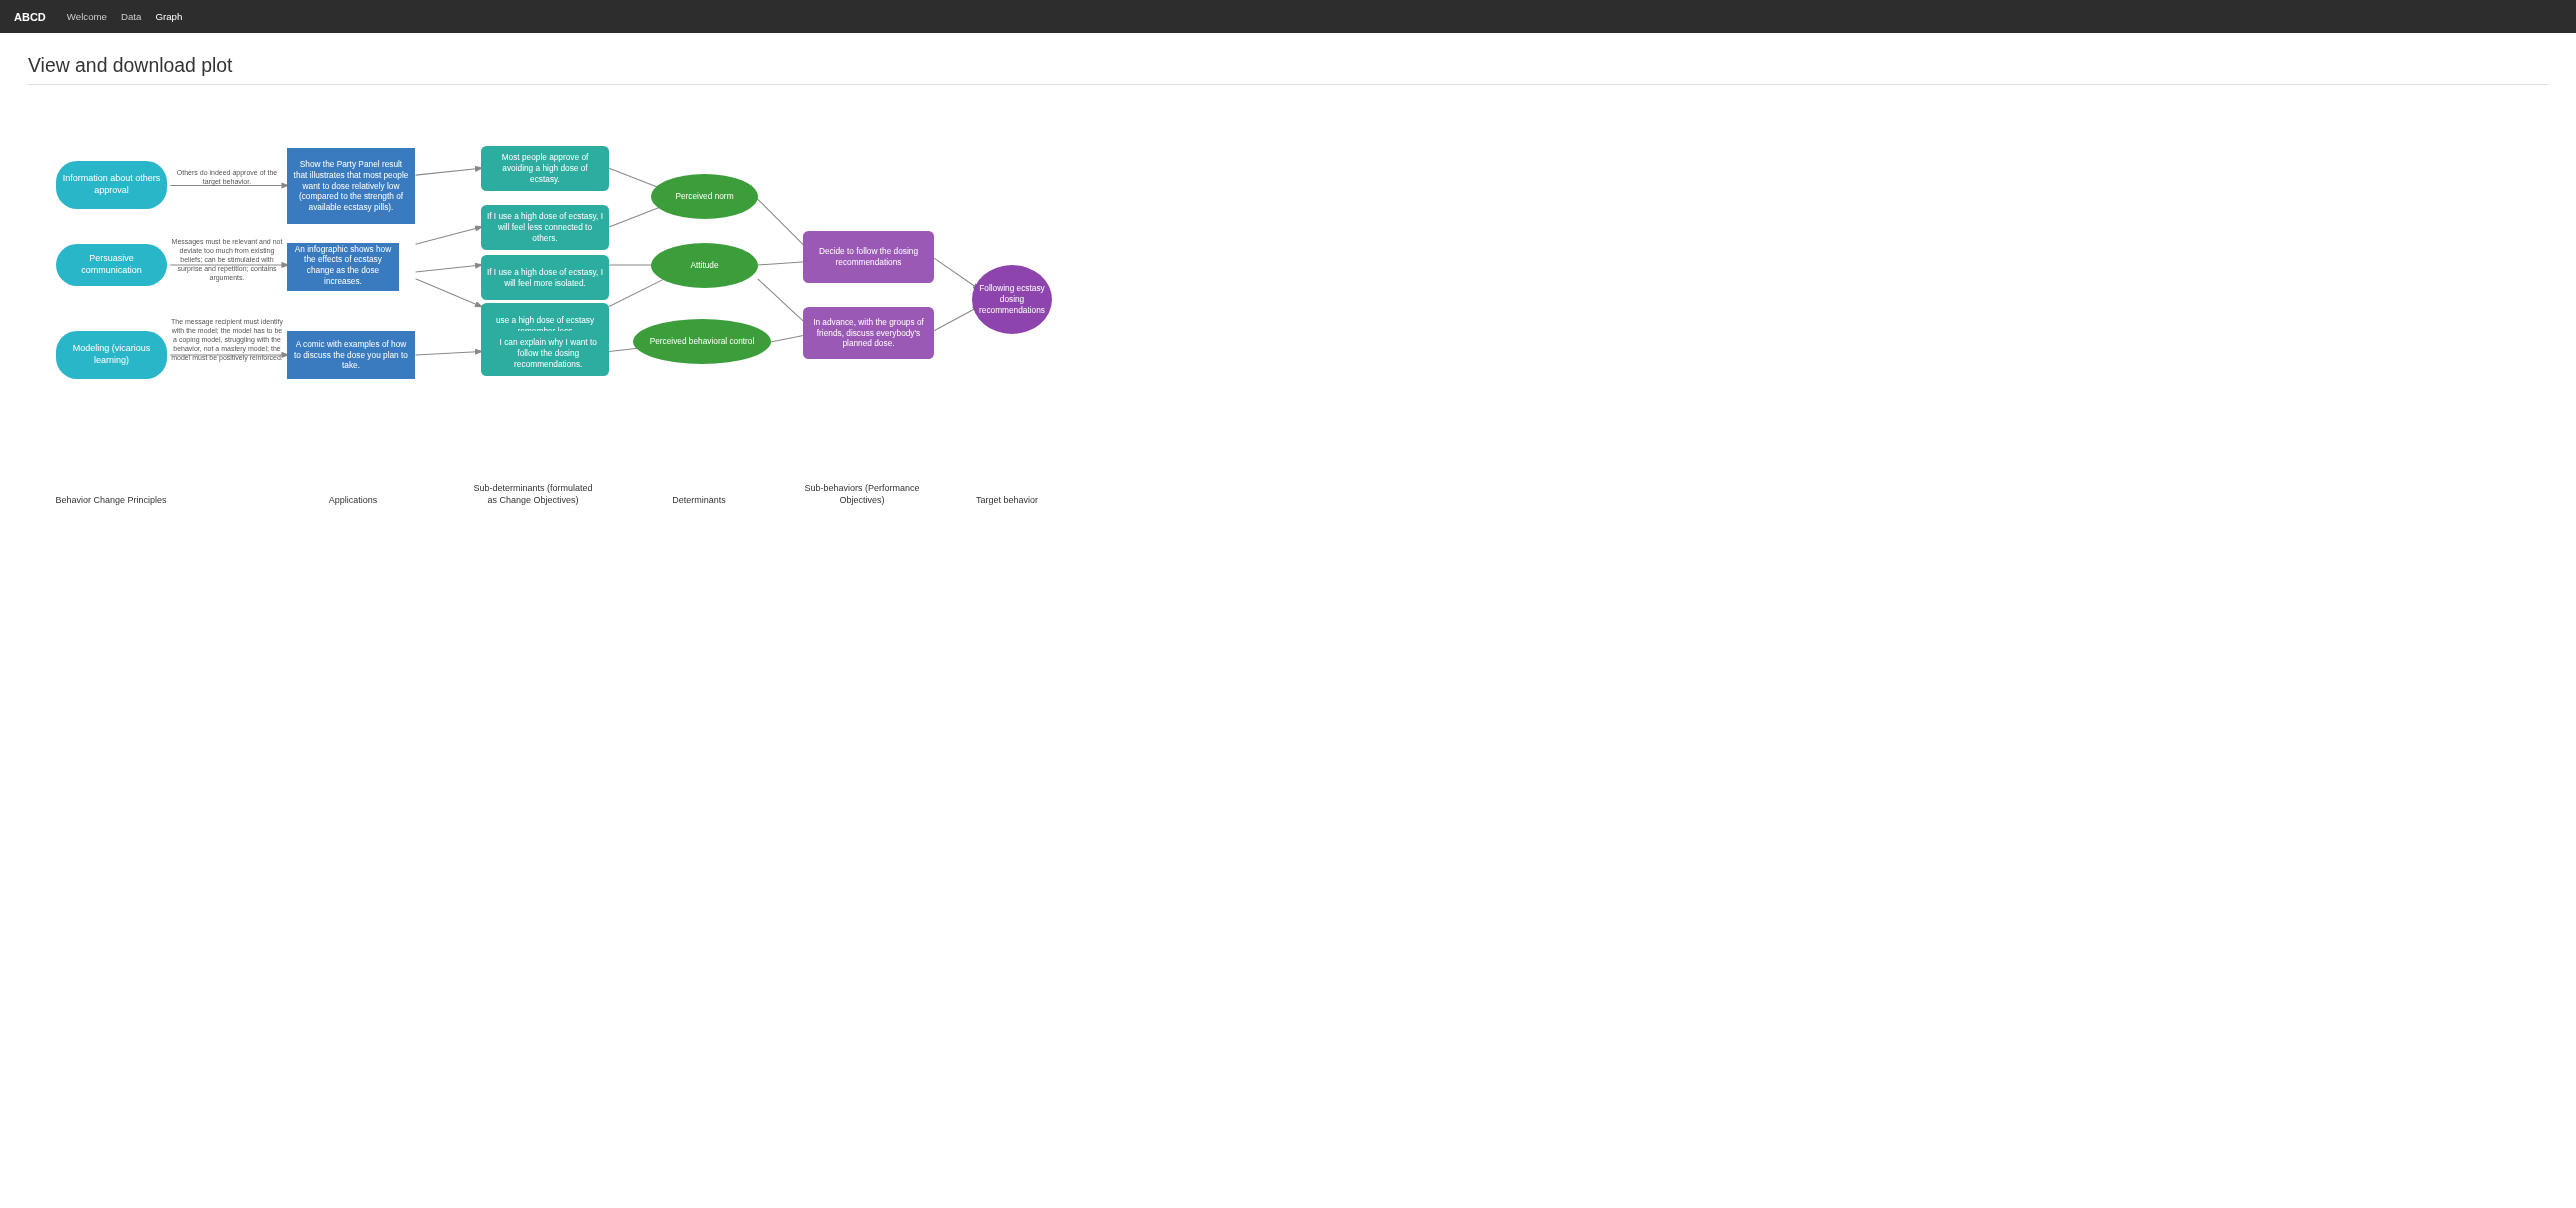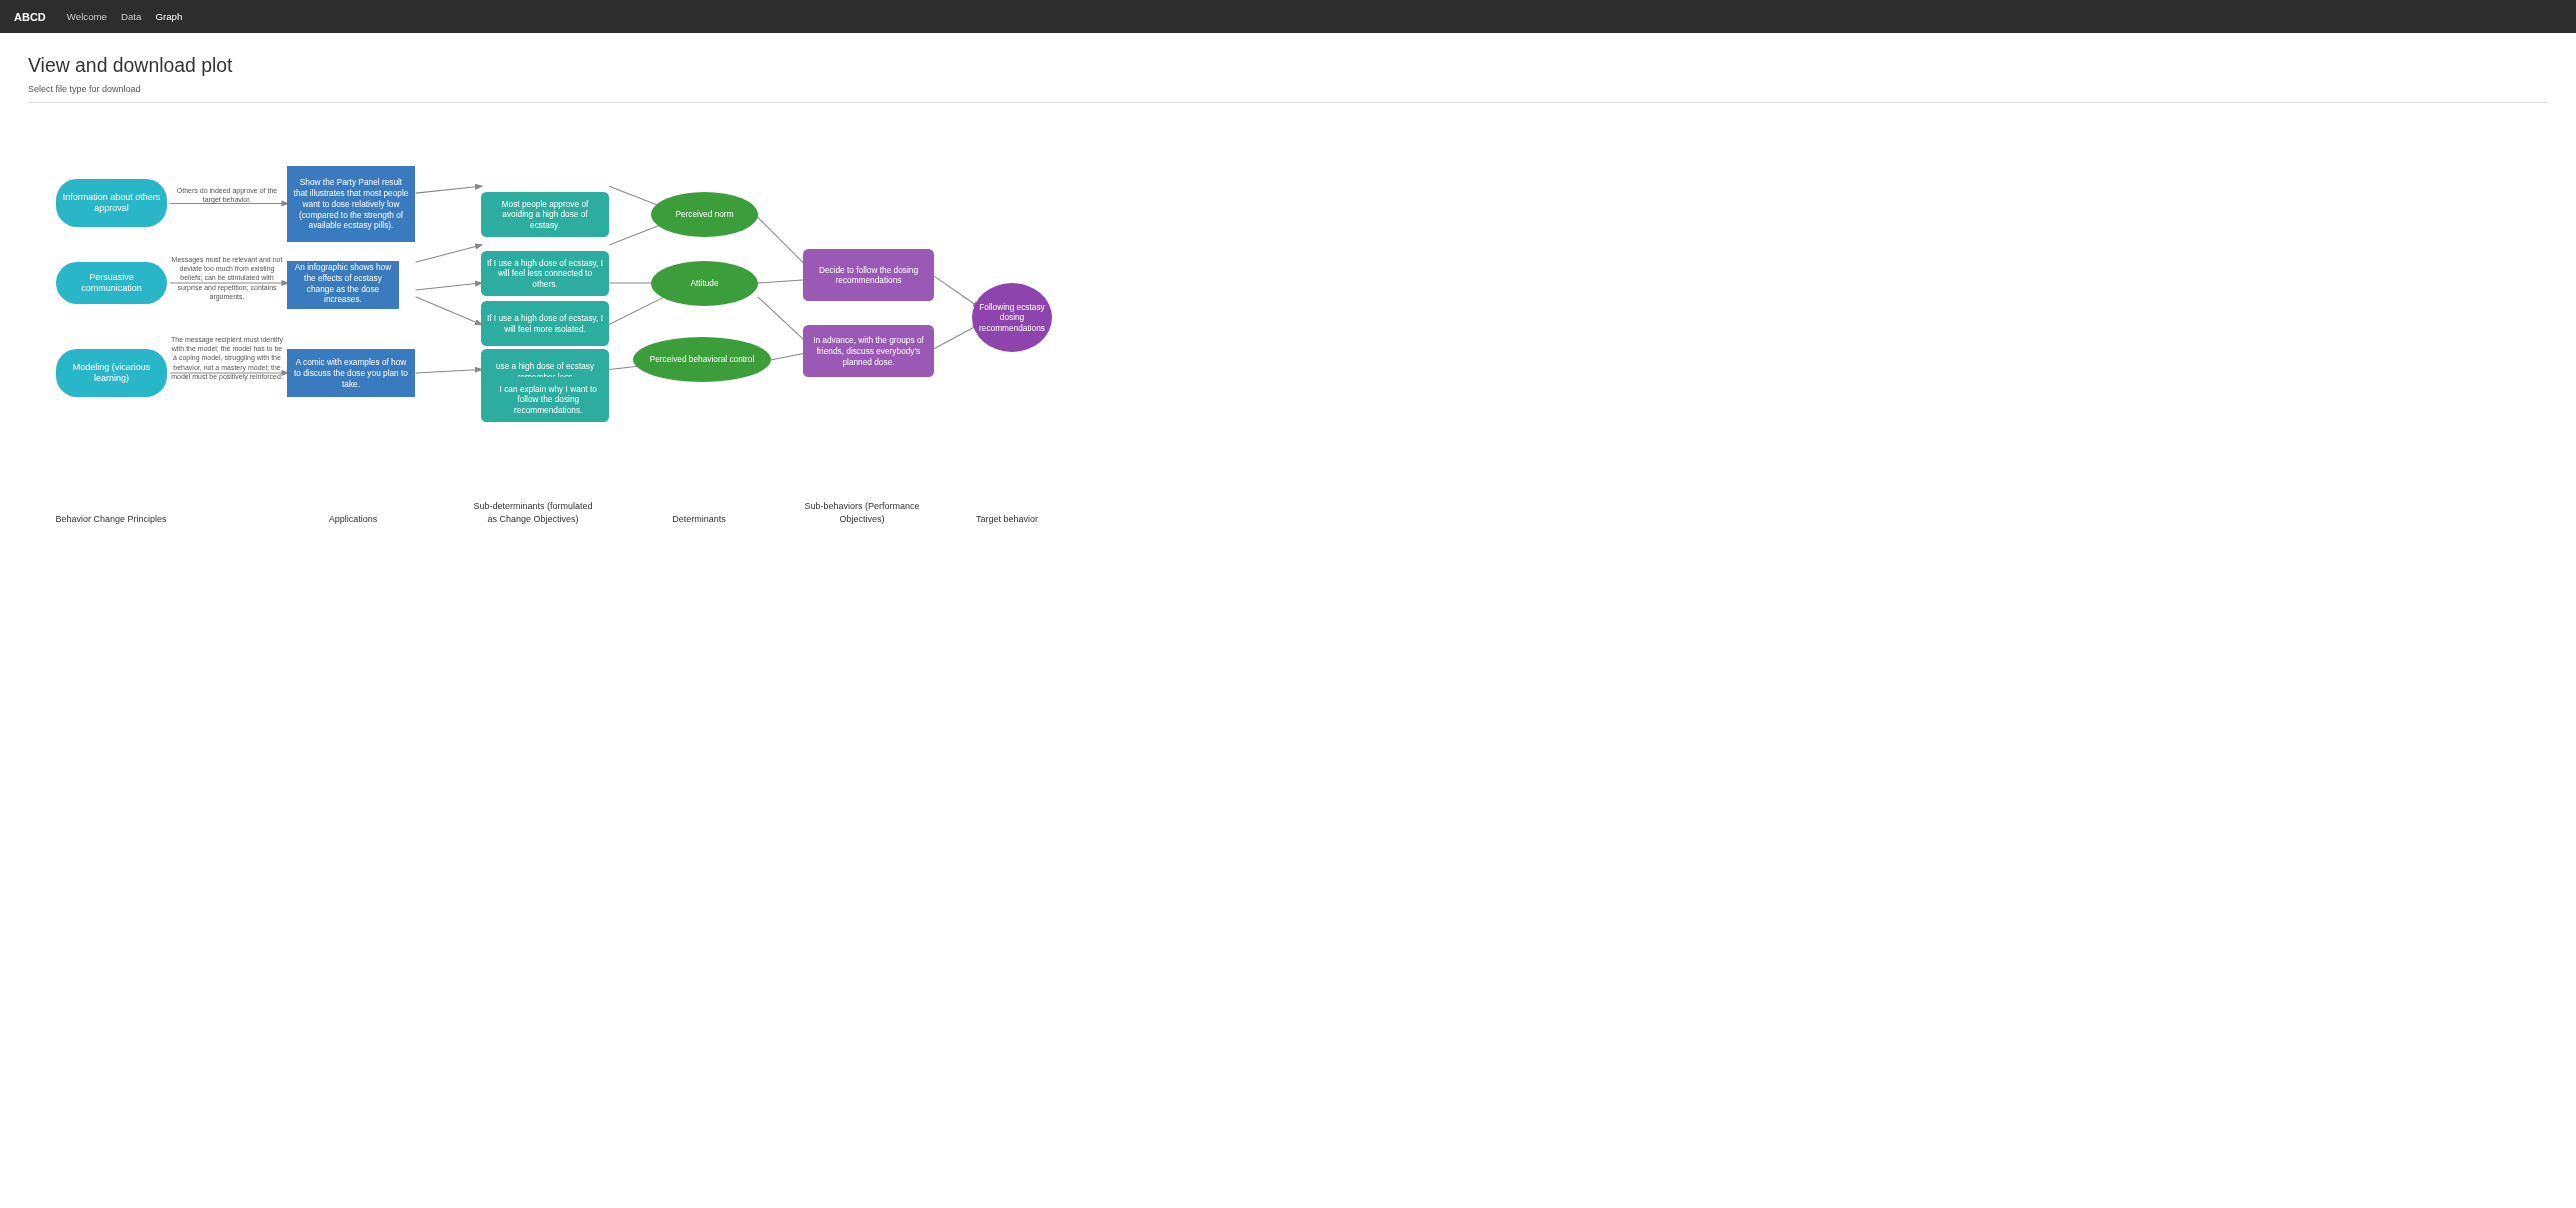--- a/index.html
+++ b/index.html
@@ -116,21 +116,20 @@
       background: #3a7bbf;
       color: #fff;
       border-radius: 0;
     }
 
     
     .node-sub {
       background: #2dada0;
       color: #fff;
       border-radius: 5.5px;
-      margin-top: 28px;
     }
 
     
     .node-det {
       background: #3b9e3b;
       color: #fff;
       border-radius: 50%;
     }
 
     
@@ -173,21 +172,20 @@
 
 <nav>
   <span class="nav-brand">ABCD</span>
   <a class="nav-link">Welcome</a>
   <a class="nav-link">Data</a>
   <a class="nav-link active">Graph</a>
 </nav>
 
 <div class="page">
   <h1 class="page-title">View and download plot</h1>
-  <p class="page-subtitle">Select file type for download</p>
 
 
   <hr class="divider">
 
   <div class="diagram-container">
     <div class="diagram" id="diagram" style="height:401px;">
 
       <svg class="arrows" id="arrows-svg" viewBox="0 0 1480 580" width="1024" height="401">
 
         <line x1="205" y1="115" x2="375" y2="115" stroke="#888" stroke-width="1.5" marker-end="url(#arrowhead)"></line>

